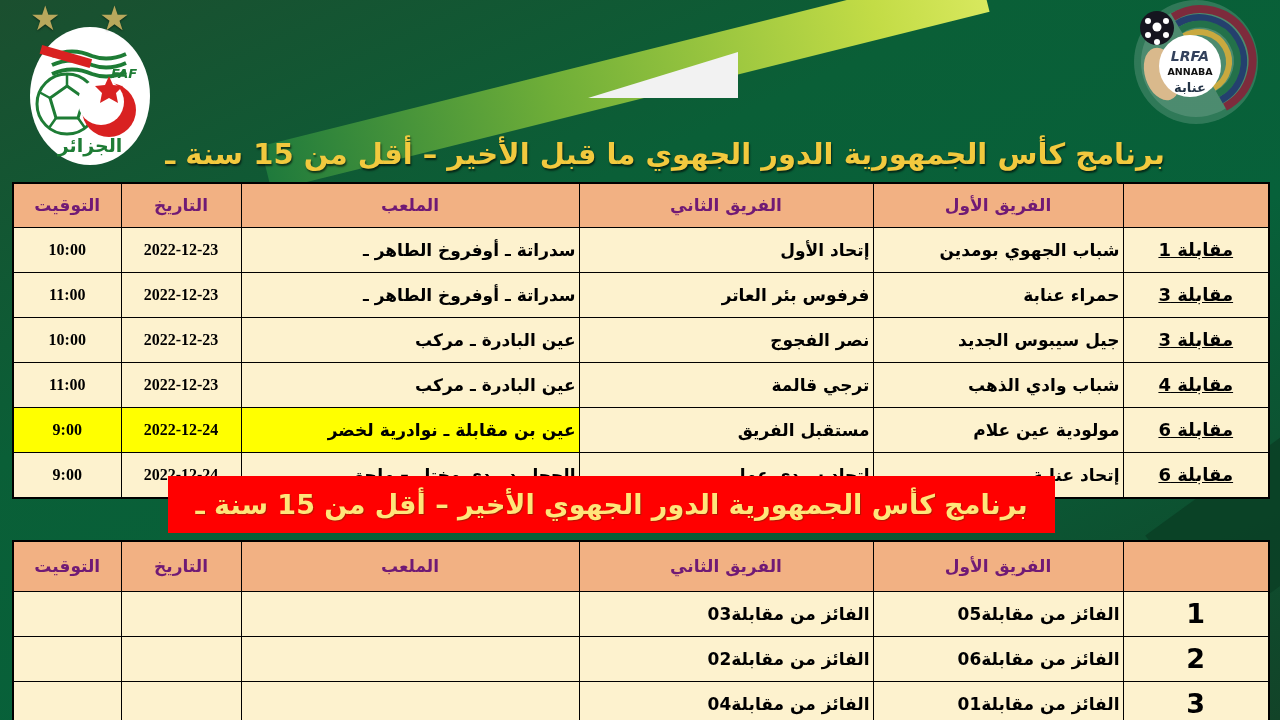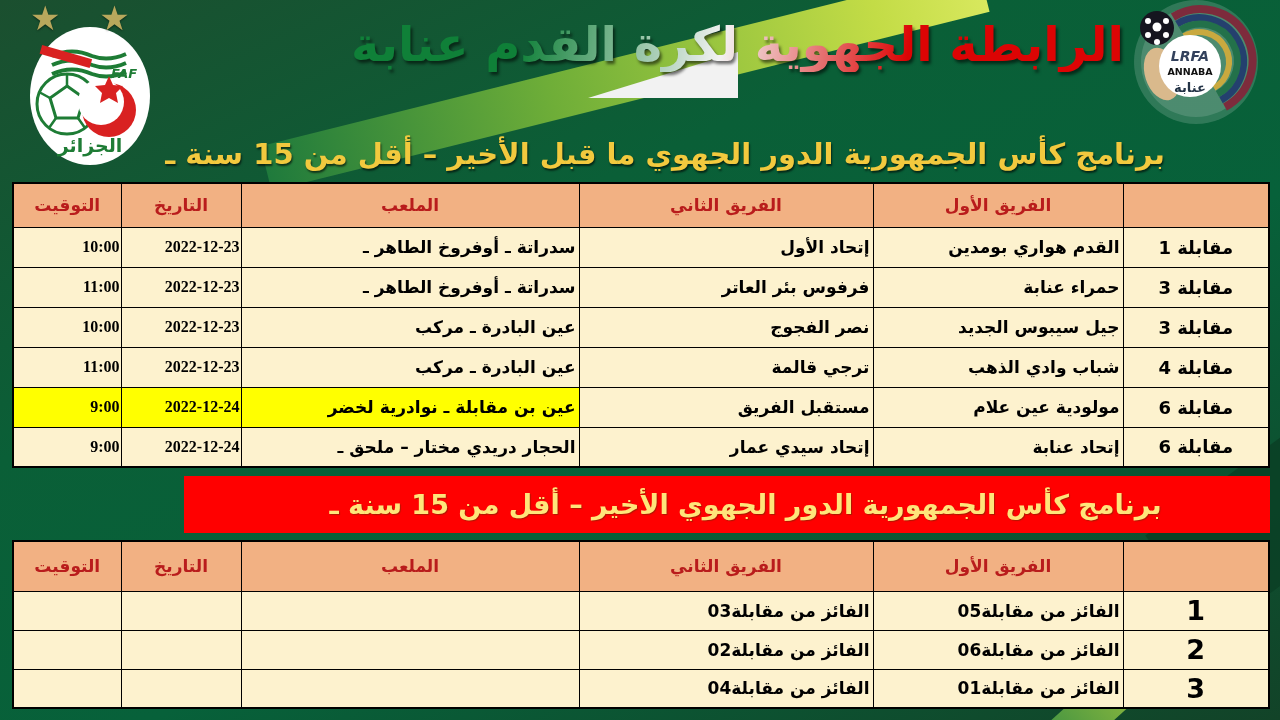--- a/index.html
+++ b/index.html
@@ -24,33 +24,33 @@
         font-weight:bold;font-size:48px;
         background:linear-gradient(100deg,#0f8038 22%,#f2f2f2 48%,#dc0404 72%);
         -webkit-background-clip:text;background-clip:text;color:transparent;
         filter:drop-shadow(2px 3px 1.5px rgba(0,0,0,.55));}
   .subtitle{position:absolute;top:124px;left:140px;width:1050px;z-index:5;direction:rtl;
         text-align:center;font-weight:bold;font-size:29px;color:#f2c93e;
         text-shadow:1px 2px 2px rgba(0,0,0,.6);margin-top:13px;}
   .faf{position:absolute;left:12px;top:24px;z-index:4;}
   .lrfa{position:absolute;left:1124px;top:0px;z-index:4;}
   
-  .banner{position:absolute;left:184px;top:476px;width:1049px;height:57px;z-index:3;
+  .banner{position:absolute;left:168px;top:476px;width:887px;height:57px;z-index:3;
         background:#ff0000;display:flex;align-items:center;justify-content:center;
         direction:rtl;font-weight:bold;font-size:27px;color:#ffe57a;
-        text-shadow:1px 1px 1px rgba(120,40,0,.6);padding-left:37px;}
+        text-shadow:1px 1px 1px rgba(120,40,0,.6);}
   
   table.sched{position:absolute;border-collapse:collapse;table-layout:fixed;z-index:3;
         background:#fdf2ce;border:2px solid #000;direction:rtl;}
   .sched th,.sched td{border:1.5px solid #000;overflow:hidden;white-space:nowrap;vertical-align:middle;}
-  .sched thead th{background:#f2b183;font-size:17px;font-weight:bold;text-align:center;color:#b91c1c;}
-  td.c-team,td.c-stadium{text-align:right;padding:3px 3px;font-size:17px;font-weight:bold;color:#000;}
-  td.c-match{text-align:center;font-size:18px;font-weight:bold;color:#000;}
+  .sched thead th{background:#f2b183;font-size:17px;font-weight:bold;text-align:center;color:#701a75;}
+  td.c-team,td.c-stadium{text-align:right;padding:12px 3px;font-size:17px;font-weight:bold;color:#000;}
+  td.c-match{text-align:center;font-size:18px;font-weight:bold;color:#000;text-decoration:underline;}
   td.c-num{text-align:center;font-size:27px;font-weight:bold;color:#000;}
-  td.c-date,td.c-time{text-align:right;font-family:"Liberation Serif",serif;
+  td.c-date,td.c-time{text-align:center;font-family:"Liberation Serif",serif;
         font-weight:bold;font-size:16px;color:#000;margin-top:28px;}
   td.hl{background:#ffff00;}
   #t1{left:12px;top:182px;width:1256px;}
   #t2{left:12px;top:540px;width:1256px;}
   #t1 thead tr{height:44px;} #t1 tbody tr{height:40px;}
   #t2 thead tr{height:50px;} #t2 tbody tr{height:39px;}
   col.w-match{width:146px;} col.w-team1{width:250px;} col.w-team2{width:294px;}
   col.w-stadium{width:338px;} col.w-date{width:120px;} col.w-time{width:108px;}
 </style>
 </head>
@@ -74,21 +74,20 @@
     <text x="112" y="54" font-size="13" font-weight="bold" font-style="italic" fill="#1e7c35" text-anchor="middle">FAF</text>
     <circle cx="55" cy="80" r="30" fill="none" stroke="#1e7c35" stroke-width="3"></circle>
     <path d="M55 62 l17 12 -6 20 h-22 l-6 -20 z" fill="none" stroke="#1e7c35" stroke-width="3"></path>
     <path d="M55 62 V50 M72 74 l11 -6 M66 94 l7 10 M44 94 l-7 10 M38 74 l-11 -6" stroke="#1e7c35" stroke-width="2.5" fill="none"></path>
     <circle cx="97" cy="86" r="27" fill="#d92121"></circle>
     <circle cx="89" cy="78" r="23" fill="#ffffff"></circle>
     <path d="M97 52 l4 9 10 1 -7 7 2 10 -9 -5 -9 5 2 -10 -7 -7 10 -1 z" fill="#d92121"></path>
     <text x="78" y="128" text-anchor="middle" font-size="19" font-weight="bold" fill="#1e7c35" font-family="DejaVu Sans, sans-serif">الجزائر</text>
   </svg>
 
-  <div class="title">الرابطة الجهوية لكرة القدم عنابة</div>
 
   <div class="subtitle">برنامج كأس الجمهورية الدور الجهوي ما قبل الأخير – أقل من 15 سنة ـ</div>
 
   <svg class="lrfa" width="145" height="130" viewBox="0 0 145 130">
     <circle cx="72" cy="62" r="62" fill="rgba(255,255,255,0.16)"></circle>
     <circle cx="72" cy="62" r="55" fill="rgba(255,255,255,0.14)"></circle>
     <path d="M49 17 A52 52 0 1 1 101 107" stroke="#7d2b3c" stroke-width="8" fill="none"></path>
     <path d="M53 23.9 A44 44 0 1 1 97 100.1" stroke="#24406e" stroke-width="7" fill="none"></path>
     <path d="M56.5 30 A37 37 0 1 1 93.5 94" stroke="#23714a" stroke-width="7" fill="none"></path>
     <path d="M60 36 A30 30 0 1 1 90 88" stroke="#c9a93f" stroke-width="6" fill="none"></path>
@@ -121,21 +120,21 @@
         <th>الفريق الأول</th>
         <th>الفريق الثاني</th>
         <th>الملعب</th>
         <th>التاريخ</th>
         <th>التوقيت</th>
       </tr>
     </thead>
     <tbody>
       <tr>
         <td class="c-match">مقابلة 1</td>
-        <td class="c-team">القدم هواري بومدين</td>
+        <td class="c-team">شباب الجهوي بومدين</td>
         <td class="c-team">إتحاد الأول</td>
         <td class="c-stadium">سدراتة ـ أوفروخ الطاهر ـ</td>
         <td class="c-date" dir="ltr">2022-12-23</td>
         <td class="c-time" dir="ltr">10:00</td>
       </tr>
       <tr>
         <td class="c-match">مقابلة 3</td>
         <td class="c-team">حمراء عنابة</td>
         <td class="c-team">فرفوس بئر العاتر</td>
         <td class="c-stadium">سدراتة ـ أوفروخ الطاهر ـ</td>

